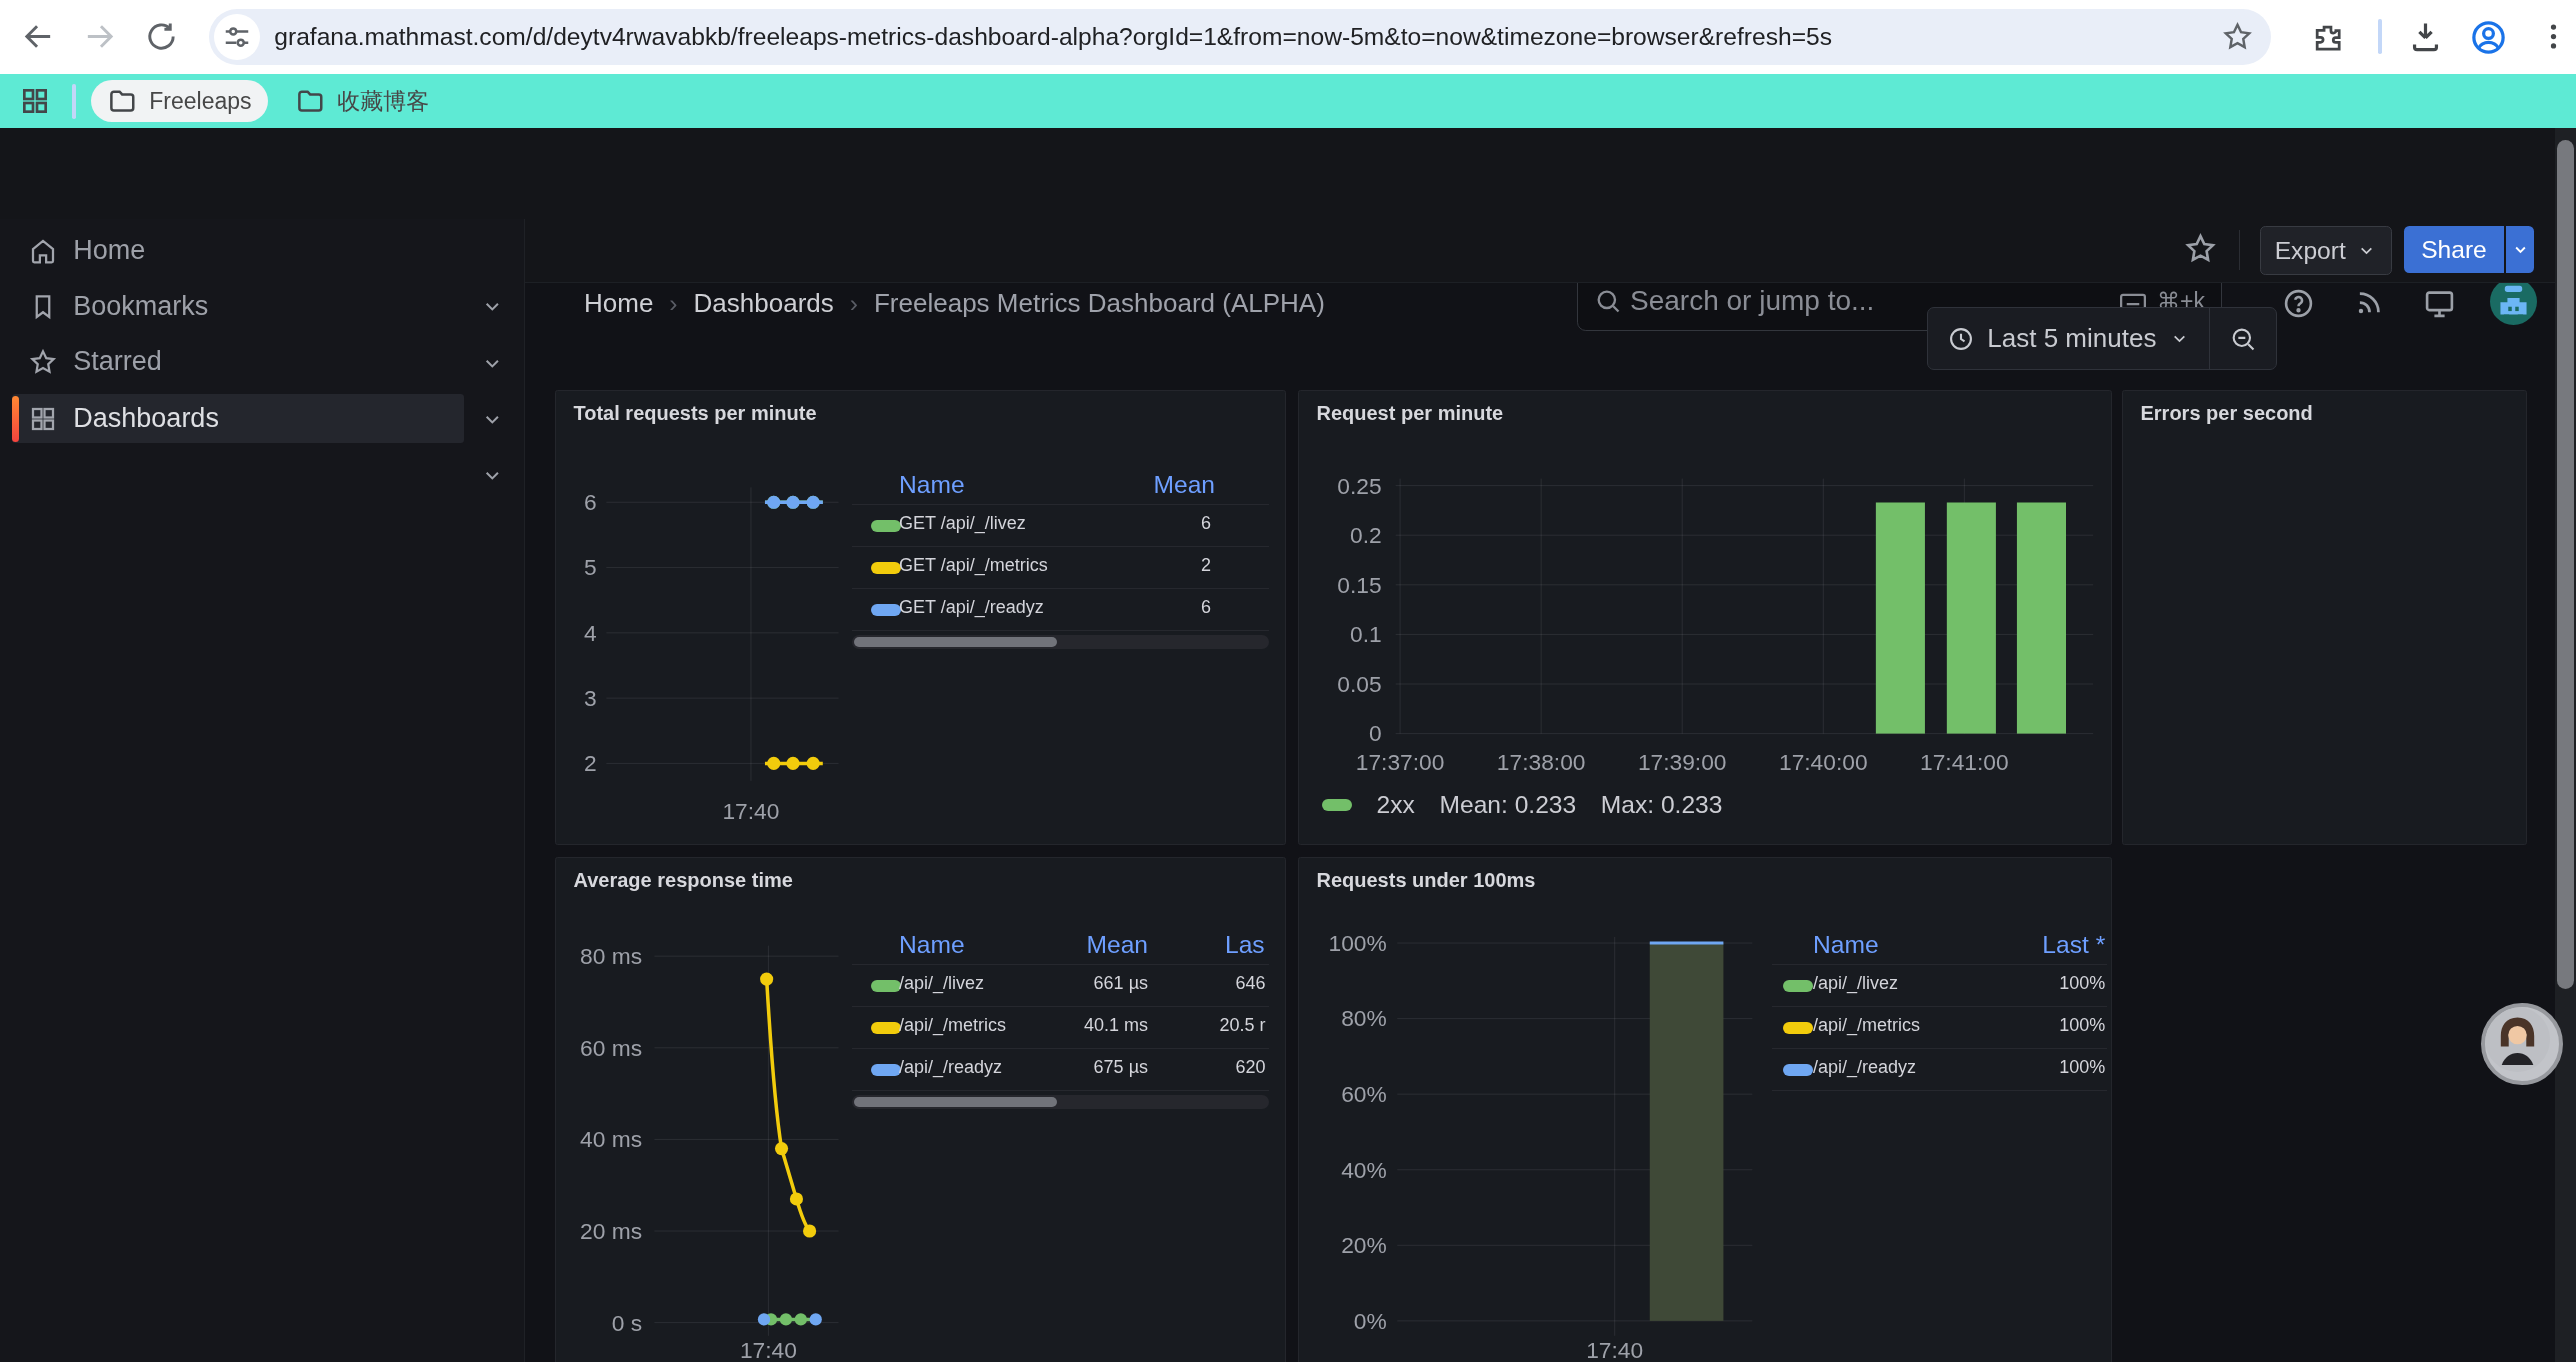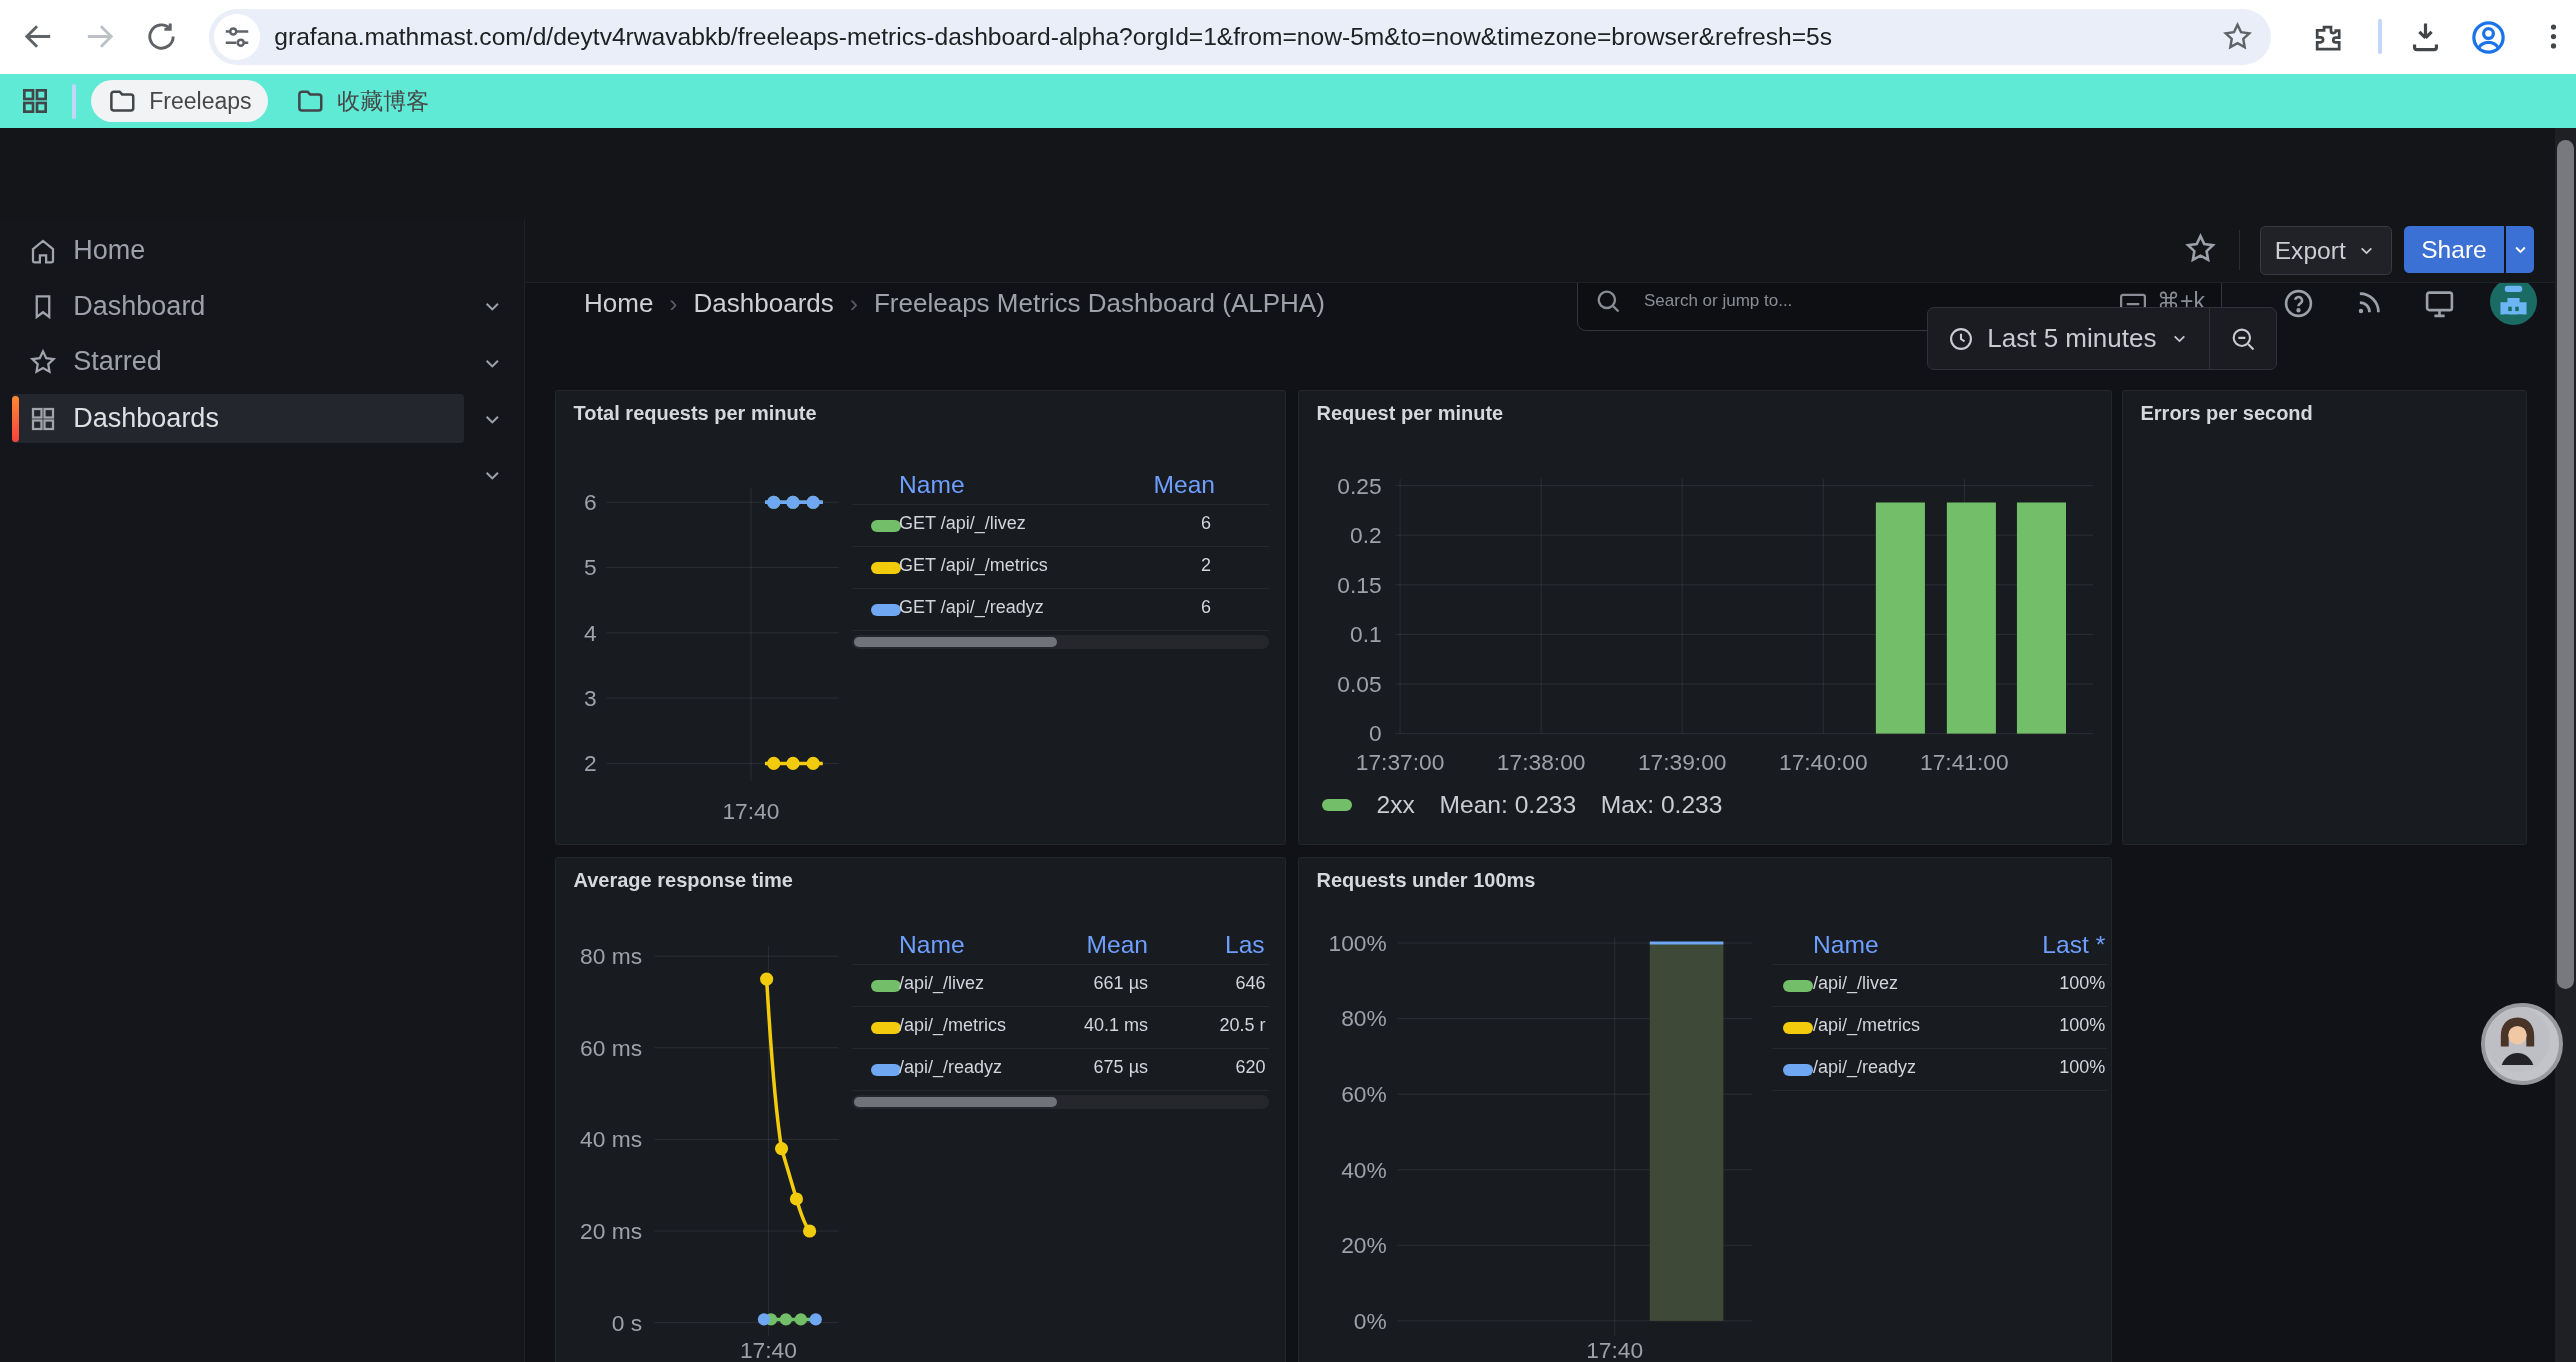--- a/index.html
+++ b/index.html
@@ -27,21 +27,21 @@
            background:conic-gradient(from 220deg,#FCEE1F,#FF9830,#F2495C,#FF7941,#F9B12A,#FCEE1F);}
   #gf-logo:after{content:"";position:absolute;left:14px;top:14px;width:24.6px;height:24.6px;border-radius:50%;
            background:#141519;box-shadow:5.3px 5.3px 0 -1.8px #141519;}
   #gf-brand{left:91px;top:156px;font-size:30px;font-weight:500;color:#D6D7DC;}
   #breadcrumb{left:584px;top:160px;display:flex;align-items:center;gap:16px;font-size:26px;}
   .crumb{color:#CFD0D5;}
   .crumb-sep{color:#5A5D66;font-size:24.6px;}
   .crumb-last{color:#9FA2AB;}
   #gf-search{left:1577px;top:143px;width:643px;height:58px;border-radius:8.8px;background:#0E0F13;
              border:0.9px solid #33363D;display:flex;align-items:center;}
-  #gf-search-ph{margin-left:22px;font-size:17px;color:#8A8D95;flex:1 1 auto;}
+  #gf-search-ph{margin-left:8px;font-size:28px;color:#8A8D95;flex:1 1 auto;}
   #gf-search-kbd{display:flex;align-items:center;gap:8.8px;margin-right:16px;color:#8A8D95;font-size:23px;}
   .gicon{color:#9CA0A8;}
 
   
   #sidebar{left:0;top:219px;width:524px;height:1143px;background:#15161B;border-right:0.9px solid #1F2126;}
   .side-item{position:absolute;left:12.3px;width:452px;height:49px;display:flex;align-items:center;border-radius:3.5px;}
   .side-icon{width:61px;display:flex;justify-content:center;color:#A2A5AD;}
   .side-label{font-size:27px;color:#9EA1A9;}
   .side-item.active{background:#24262D;}
   .side-item.active .side-label{color:#DFE0E4;}
@@ -252,21 +252,21 @@
           </svg>
         </span>
       <span class="side-label">Home</span>
     </div>
     <div class="side-item" style="top:63px">
       <span class="side-icon">
           <svg width="30" height="30" viewBox="0 0 24 24" fill="none" stroke="currentColor" stroke-width="1.8">
             <path d="M7 3.5h10V20l-5-3.8L7 20z"></path>
           </svg>
         </span>
-      <span class="side-label">Dashboard</span>
+      <span class="side-label">Bookmarks</span>
     </div>
     <div class="side-item" style="top:118px">
       <span class="side-icon">
           <svg width="30" height="30" viewBox="0 0 24 24" fill="none" stroke="currentColor" stroke-width="1.8">
             <path d="M12 3.5l2.6 5.4 5.9.8-4.3 4.1 1 5.9-5.2-2.8-5.2 2.8 1-5.9L3.5 9.7l5.9-.8z"></path>
           </svg>
         </span>
       <span class="side-label">Starred</span>
     </div>
     <div class="side-item active" style="top:175px">

